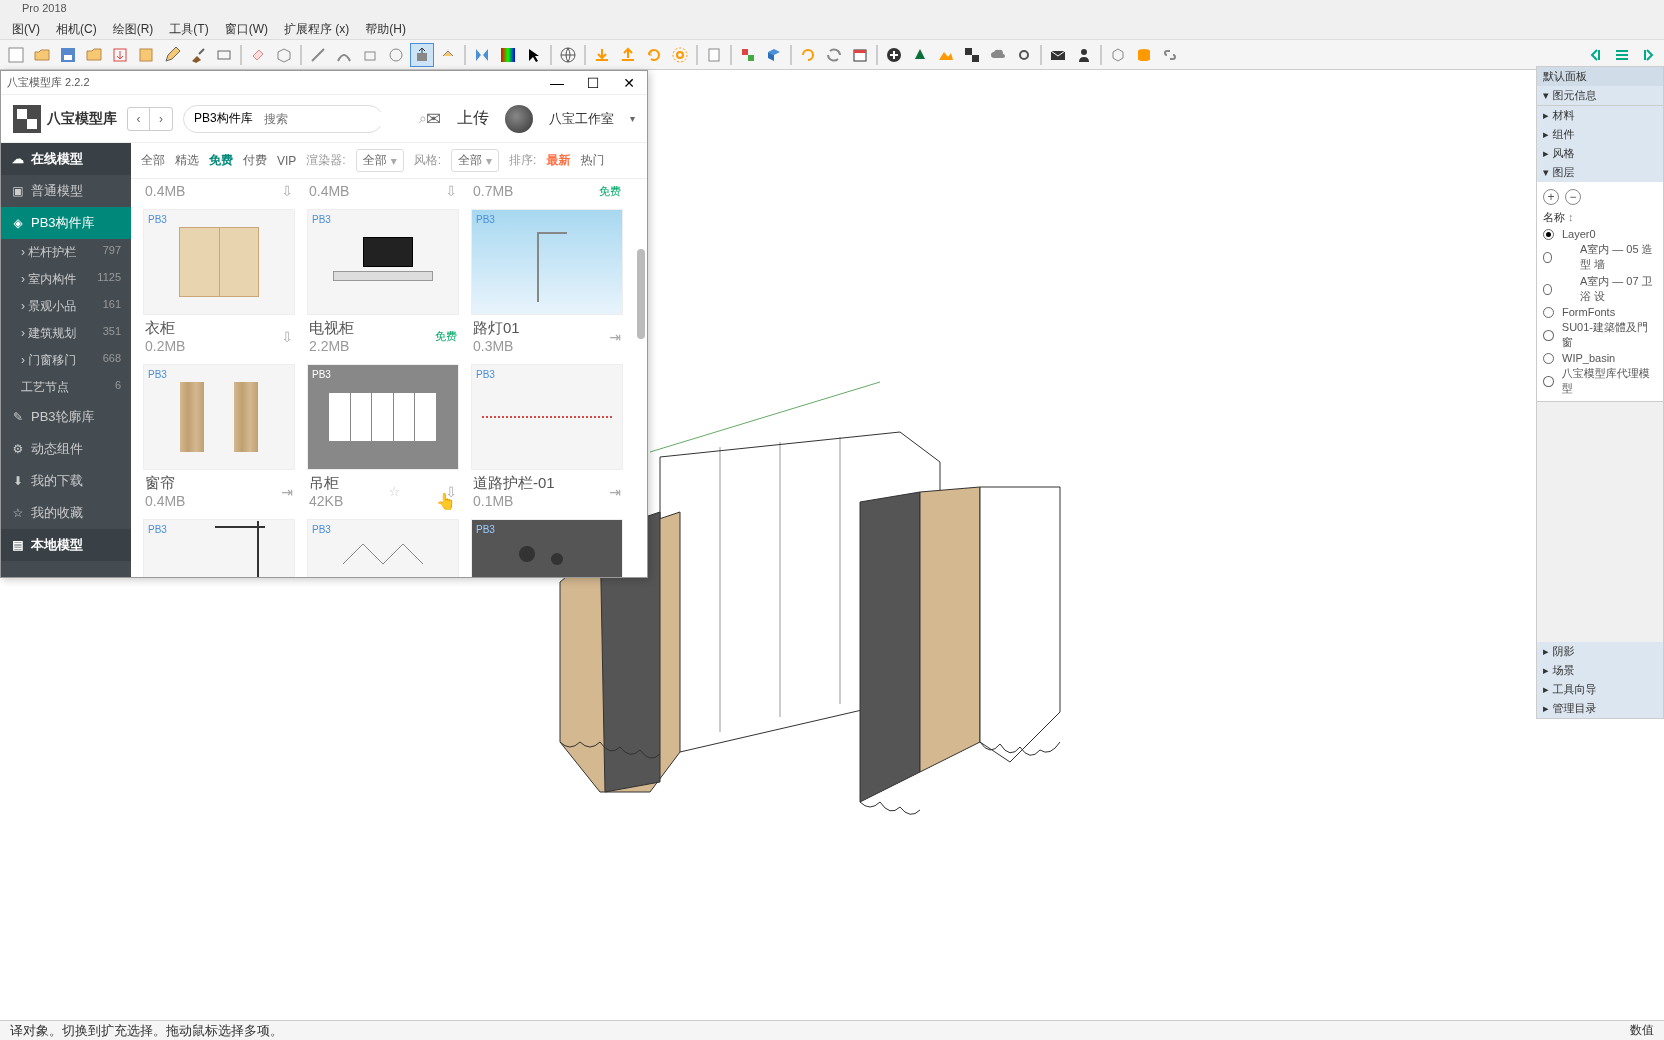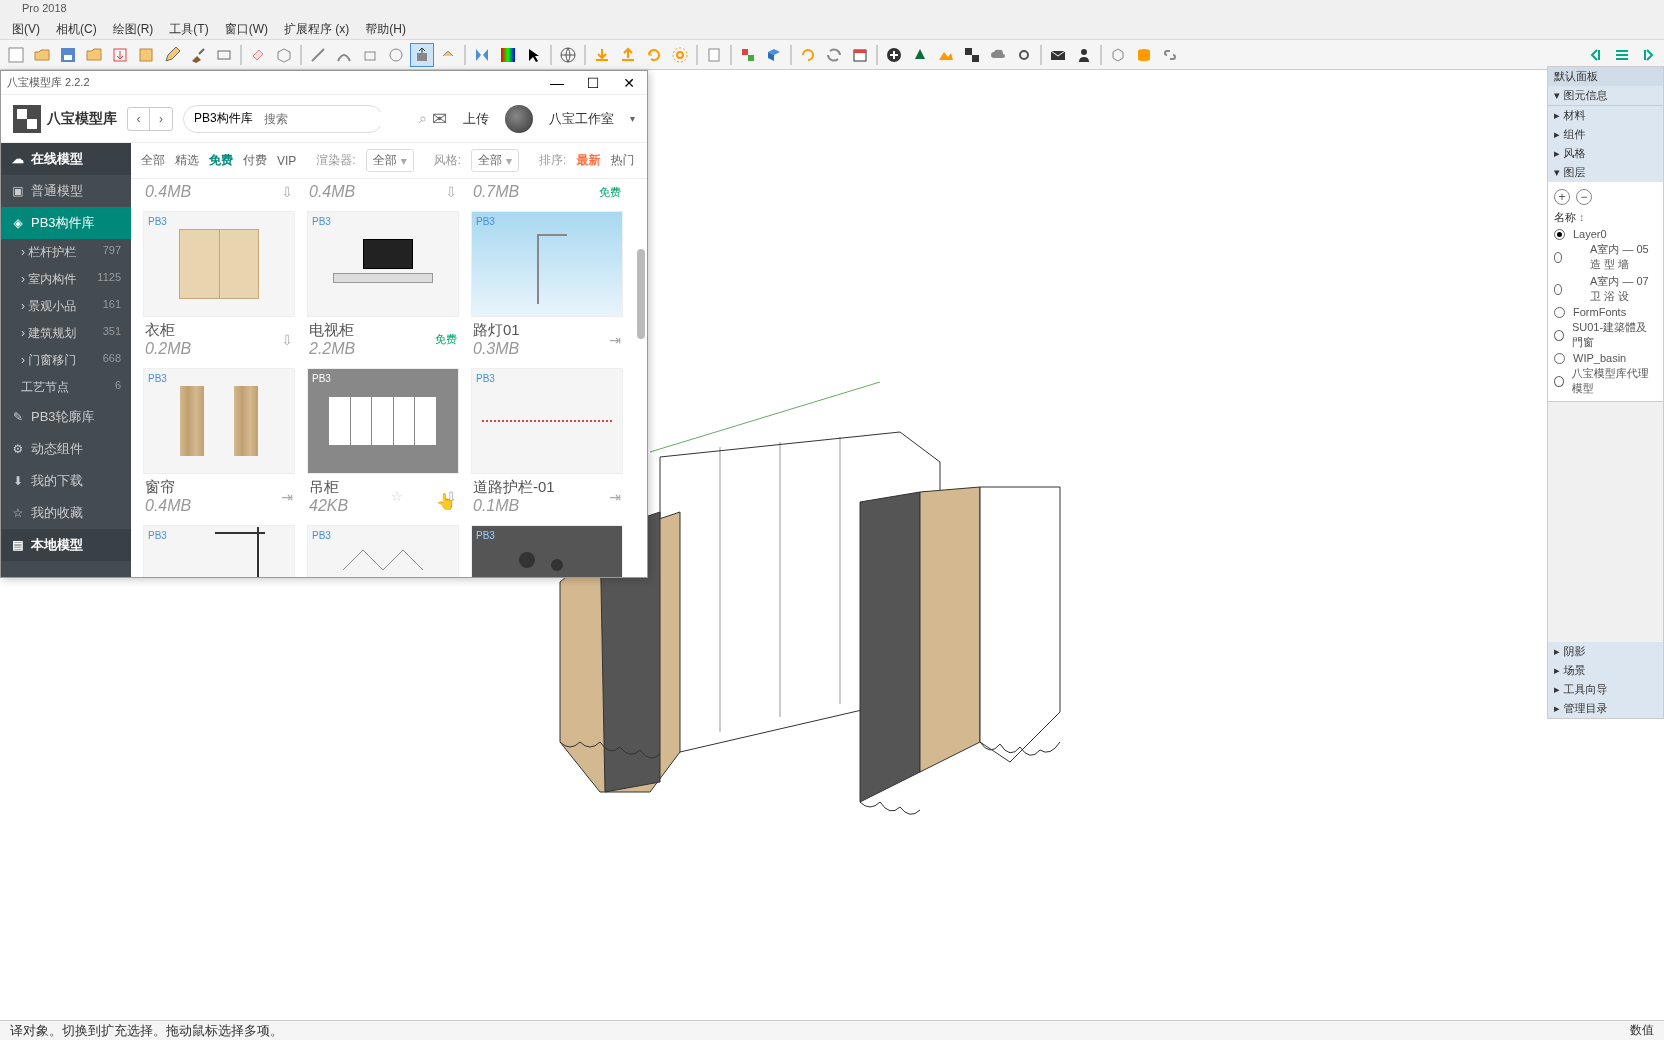--- a/index.html
+++ b/index.html
@@ -31,21 +31,21 @@
 .logo-sq::after { content:""; position:absolute; right:4px; bottom:4px; width:10px; height:10px; background:#fff; }
 .logo-text { font-size: 14px; font-weight: bold; color: #333; }
 .nav-btns { display: flex; border: 1px solid #ccc; border-radius: 3px; overflow: hidden; }
 .nav-btn { width: 22px; height: 22px; display: flex; align-items: center; justify-content: center; cursor: pointer; font-size: 12px; color: #666; }
 .nav-btn:first-child { border-right: 1px solid #ccc; }
 .search-box { flex: 1; display: flex; align-items: center; border: 1px solid #ddd; border-radius: 14px; height: 28px; padding: 0 10px; max-width: 200px; }
 .search-box input { border: none; outline: none; flex: 1; font-size: 12px; }
 .search-icon { color: #aaa; font-size: 14px; }
 .header-right { display: flex; align-items: center; gap: 16px; margin-left: auto; }
 .mail-icon { font-size: 18px; color: #666; }
-.upload-link { font-size: 13px; color: #333; cursor: pointer; }
+.upload-link { font-size: 16px; color: #333; cursor: pointer; }
 .avatar { width: 28px; height: 28px; border-radius: 50%; background: radial-gradient(circle at 40% 40%, #888, #333); }
 .user-name { font-size: 13px; color: #333; }
 .dropdown-arrow { font-size: 10px; color: #666; }
 
 .panel-body { flex: 1; display: flex; overflow: hidden; }
 
 
 .sidebar { width: 130px; background: #444c52; color: #ccc; display: flex; flex-direction: column; font-size: 13px; }
 .side-item { padding: 7px 10px; display: flex; align-items: center; gap: 6px; cursor: pointer; }
 .side-item.header { font-weight: bold; color: #fff; background: #3a4146; }
@@ -54,30 +54,30 @@
 .side-sub .count { color: #999; font-size: 11px; }
 .side-icon { width: 14px; height: 14px; display: inline-flex; align-items: center; justify-content: center; font-size: 12px; }
 
 
 .content { flex: 1; display: flex; flex-direction: column; background: #fff; }
 .filter-bar { height: 36px; display: flex; align-items: center; padding: 0 10px; gap: 10px; border-bottom: 1px solid #eee; font-size: 12px; color: #666; }
 .filter-item { cursor: pointer; }
 .filter-item.green { color: #00897b; font-weight: bold; }
 .filter-item.orange { color: #ff7043; font-weight: bold; }
 .select-box { display: inline-flex; align-items: center; border: 1px solid #ddd; border-radius: 3px; padding: 2px 6px; gap: 4px; }
-.filter-label { color: #999; margin-left: 10px; }
+.filter-label { color: #999; }
 
 .grid-area { flex: 1; padding: 0 12px; overflow: hidden; position: relative; }
 .grid-row { display: flex; gap: 12px; margin-bottom: 10px; }
 .card { width: 152px; background: #fff; }
 .card-image { width: 152px; height: 106px; background: #f5f5f5; border: 1px solid #eee; position: relative; display: flex; align-items: center; justify-content: center; overflow: hidden; }
 .card-badge { position: absolute; top: 4px; left: 4px; font-size: 10px; color: #4a90d9; }
 .card-info { display: flex; justify-content: space-between; align-items: center; padding: 4px 2px 0; }
 .card-name { font-size: 15px; color: #555; }
-.card-size { font-size: 16px; color: #999; font-style: italic; }
+.card-size { font-size: 14px; color: #999; }
 .card-dl { color: #aaa; font-size: 14px; cursor: pointer; }
 .price-free { color: #00a968; font-size: 11px; }
 .star-icon { color: #ccc; font-size: 13px; }
 .partial-row .card-image { height: 60px; }
 
 .scrollbar { position: absolute; right: 2px; top: 0; width: 10px; height: 100%; }
 .scroll-thumb { position: absolute; right: 0; top: 70px; width: 8px; height: 90px; background: #bbb; border-radius: 4px; }
 
 
 .m-wardrobe { width: 80px; height: 70px; background: #e8d5b0; border: 1px solid #c8a878; position: relative; }
@@ -94,21 +94,21 @@
 .m-cabinet { width: 110px; height: 50px; background: #fff; border: 1px solid #888; display: flex; }
 .m-cabinet div { flex: 1; border-right: 1px solid #888; }
 .m-cabinet-bg { background: #888; }
 .m-rail { width: 130px; height: 20px; position: relative; }
 .m-rail::before { content:""; position:absolute; left:0; right:0; top:9px; border-top: 2px dotted #d44; }
 .m-pole { width: 100px; height: 56px; position: relative; }
 .m-pole::before { content:""; position:absolute; right:10px; top:0; bottom:0; width:2px; background:#333; }
 .m-pole::after { content:""; position:absolute; right:4px; top:5px; width:50px; height:2px; background:#333; }
 
 
-.right-panels { position: absolute; right: 0; top: 66px; width: 117px; background: #f0f0f0; border: 1px solid #ccc; }
+.right-panels { position: absolute; right: 0; top: 66px; width: 128px; background: #f0f0f0; border: 1px solid #ccc; }
 .rp-section { border-bottom: 1px solid #ccc; }
 .rp-header { background: #dce6f0; padding: 2px 6px; font-size: 11px; color: #333; display: flex; align-items: center; gap: 4px; cursor: pointer; }
 .rp-header.main { background: #d0dce8; font-weight: normal; }
 .rp-content { padding: 4px 6px; background: #fff; font-size: 11px; color: #555; }
 .layer-row { display: flex; align-items: center; gap: 8px; padding: 1px 0; font-size: 11px; }
 .radio { width: 11px; height: 11px; border: 1px solid #666; border-radius: 50%; display: inline-flex; align-items: center; justify-content: center; }
 .radio.checked::after { content:""; width: 5px; height: 5px; background: #000; border-radius: 50%; }
 .layer-controls { display: flex; gap: 6px; padding: 3px 0; }
 .circle-btn { width: 16px; height: 16px; border: 1px solid #888; border-radius: 50%; display: flex; align-items: center; justify-content: center; font-size: 12px; cursor: pointer; }
 

